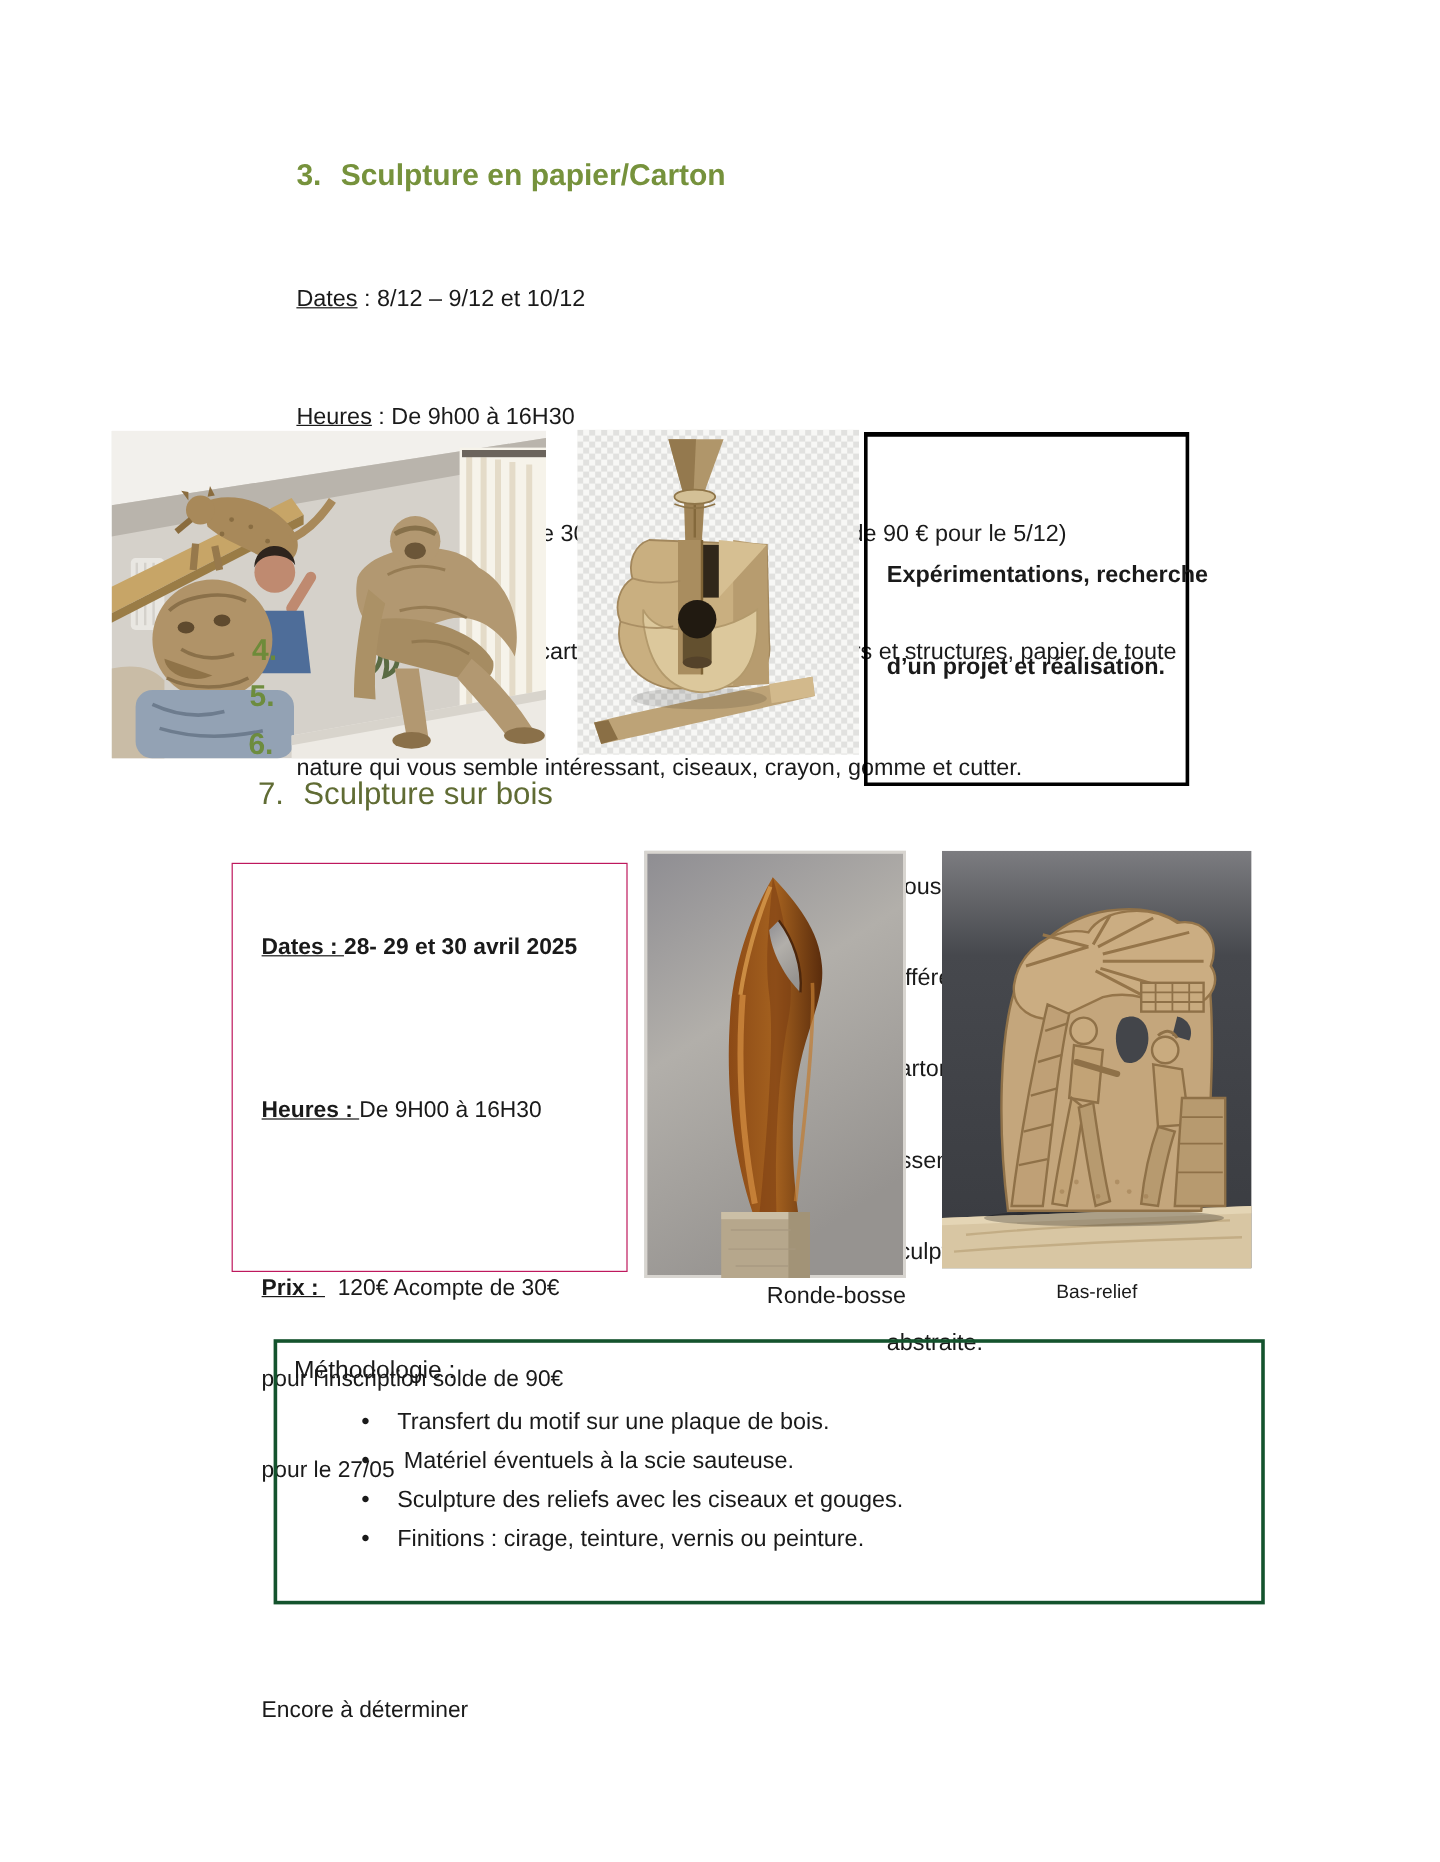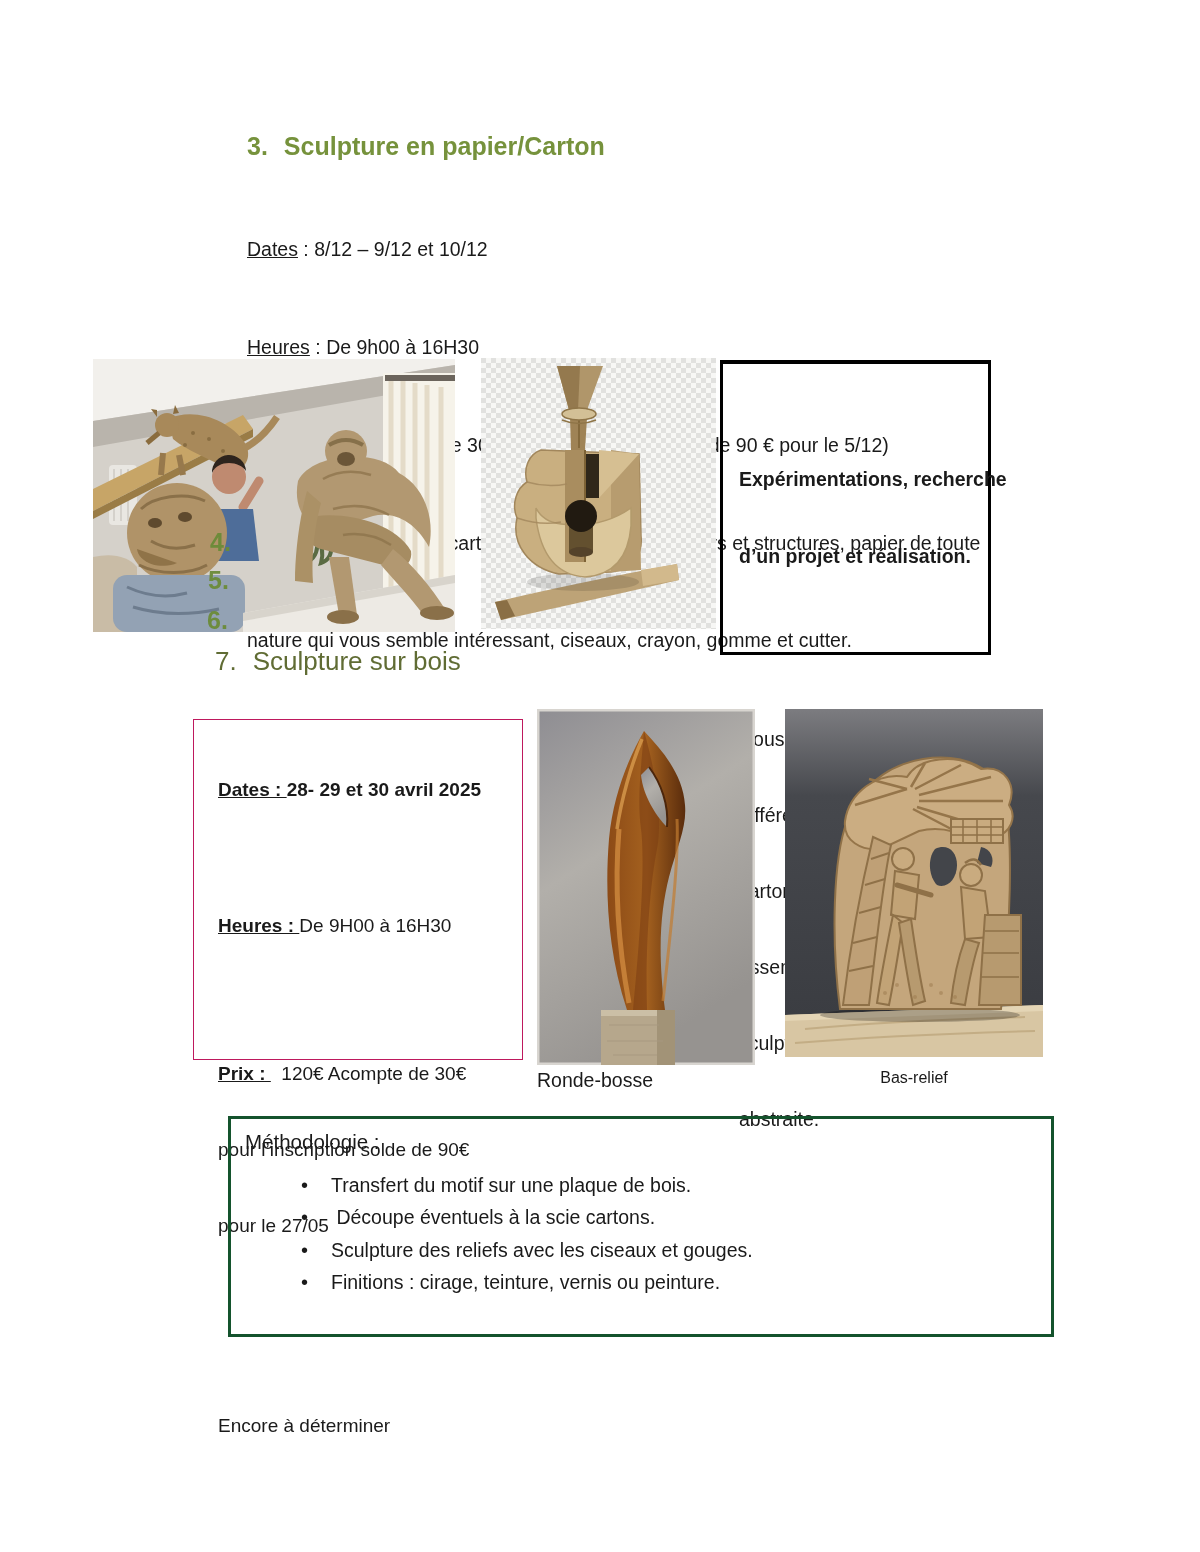--- a/index.html
+++ b/index.html
@@ -44,21 +44,21 @@
     border:1px solid #be185d; box-sizing:border-box; padding:10px 14px 0 24px;
     font-size:19px; white-space:pre-wrap;margin-top:12px;
   }
   .ib-line { line-height:32px; }
   .b  { font-weight:700; }
   .bu { font-weight:700; text-decoration:underline; }
   .g16 { height:16px; } .g28 { height:28px; } .g12 { height:12px; } .g24 { height:24px; }
 
   .img-ronde     { position:absolute; left:537px; top:709px; width:218px; height:356px; }
   .img-basrelief { position:absolute; left:785px; top:709px; width:258px; height:348px; }
-  .caption-ronde { position:absolute; left:537px; top:1069px; width:218px; text-align:left; font-size:19.5px; }
+  .caption-ronde { position:absolute; left:537px; top:1069px; width:218px; text-align:right; font-size:19.5px; }
   .caption-bas   { position:absolute; left:785px; top:1069px; width:258px; text-align:center; font-size:16px; }
 
   .method-box {
     position:absolute; left:228px; top:1116px; width:826px; height:221px;
     border:3px solid #14532d; box-sizing:border-box; padding:8px 16px 0 14px;
     font-size:19.5px;
   }
   .method-title { font-size:20.5px; line-height:30px; }
   .method-list { list-style:none; margin:12px 0 0 0; padding:0; }
   .method-list li { position:relative; padding-left:86px; line-height:32.4px; white-space:pre; }
@@ -321,19 +321,19 @@
     </svg>
   </div>
 
   <div class="caption-ronde">Ronde-bosse</div>
   <div class="caption-bas">Bas-relief</div>
 
   <div class="method-box">
     <div class="method-title">Méthodologie :</div>
     <ul class="method-list">
       <li>Transfert du motif sur une plaque de bois.</li>
-      <li> Découpe éventuels à la scie cartons.</li>
+      <li> Matériel éventuels à la scie sauteuse.</li>
       <li>Sculpture des reliefs avec les ciseaux et gouges.</li>
       <li>Finitions : cirage, teinture, vernis ou peinture.</li>
     </ul>
   </div>
 
 </div>
 
 </body></html>

